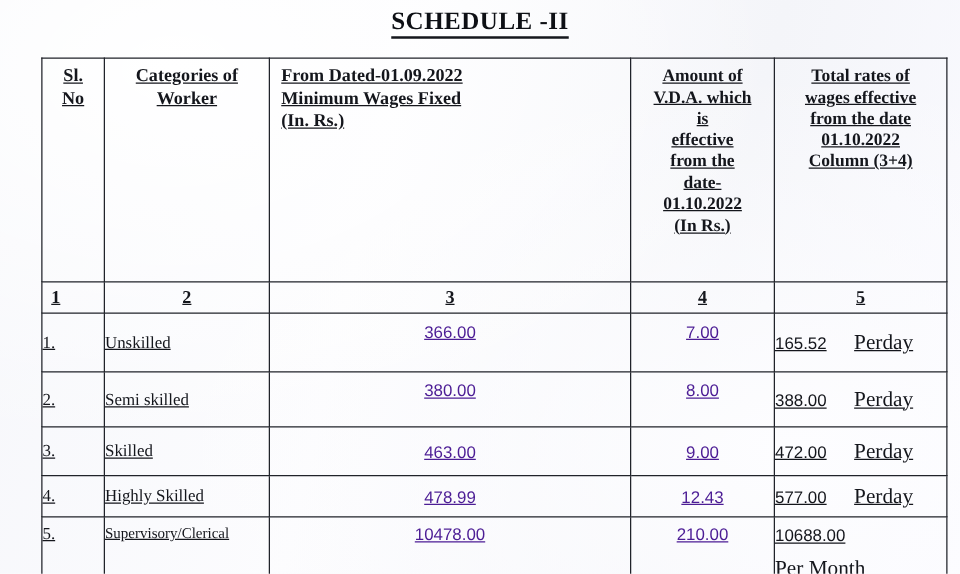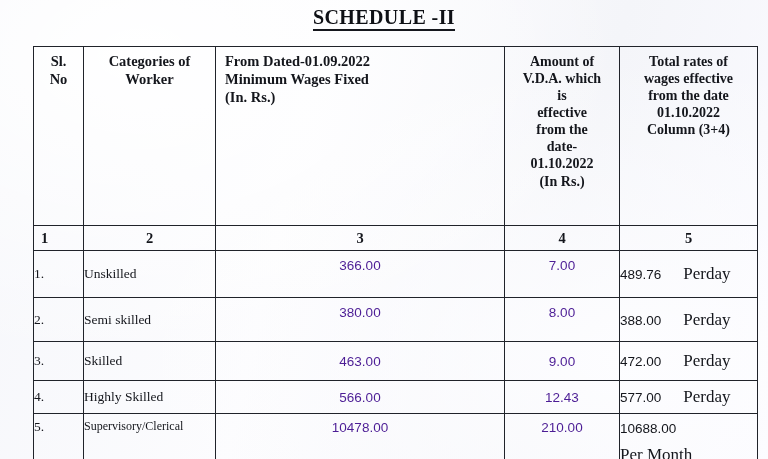--- a/index.html
+++ b/index.html
@@ -59,20 +59,21 @@
     width: 724px;
     border-collapse: collapse;
     table-layout: fixed;
   }
   .wage-table td,
   .wage-table th {
     border: 1.4px solid #20232a;
     padding: 0;
     vertical-align: top;
     background: transparent;
+    text-decoration: underline;
   }
 
   
   .col-sl    { width: 50px; }
   .col-cat   { width: 132px; }
   .col-wage  { width: 289px; }
   .col-vda   { width: 115px; }
   .col-total { width: 138px; }
 
   
@@ -233,21 +234,21 @@
         <td>3</td>
         <td>4</td>
         <td>5</td>
       </tr>
 
       <tr class="data r1">
         <td class="c-sl">1.</td>
         <td class="c-cat">Unskilled</td>
         <td class="c-num shift-down">366.00</td>
         <td class="c-num shift-down">7.00</td>
-        <td class="c-total"><span class="amt">489.76</span><span class="unit">Perday</span></td>
+        <td class="c-total"><span class="amt">165.52</span><span class="unit">Perday</span></td>
       </tr>
 
       <tr class="data r2">
         <td class="c-sl">2.</td>
         <td class="c-cat">Semi skilled</td>
         <td class="c-num shift-down">380.00</td>
         <td class="c-num shift-down">8.00</td>
         <td class="c-total"><span class="amt">388.00</span><span class="unit">Perday</span></td>
       </tr>
 
@@ -255,21 +256,21 @@
         <td class="c-sl">3.</td>
         <td class="c-cat">Skilled</td>
         <td class="c-num">463.00</td>
         <td class="c-num">9.00</td>
         <td class="c-total"><span class="amt">472.00</span><span class="unit">Perday</span></td>
       </tr>
 
       <tr class="data r4">
         <td class="c-sl">4.</td>
         <td class="c-cat">Highly Skilled</td>
-        <td class="c-num">566.00</td>
+        <td class="c-num">478.99</td>
         <td class="c-num">12.43</td>
         <td class="c-total"><span class="amt">577.00</span><span class="unit">Perday</span></td>
       </tr>
 
       <tr class="data r5">
         <td class="c-sl">5.</td>
         <td class="c-cat small">Supervisory/Clerical</td>
         <td class="c-num">10478.00</td>
         <td class="c-num">210.00</td>
         <td class="c-total stacked"><span class="amt">10688.00</span><span class="unit">Per Month</span></td>

